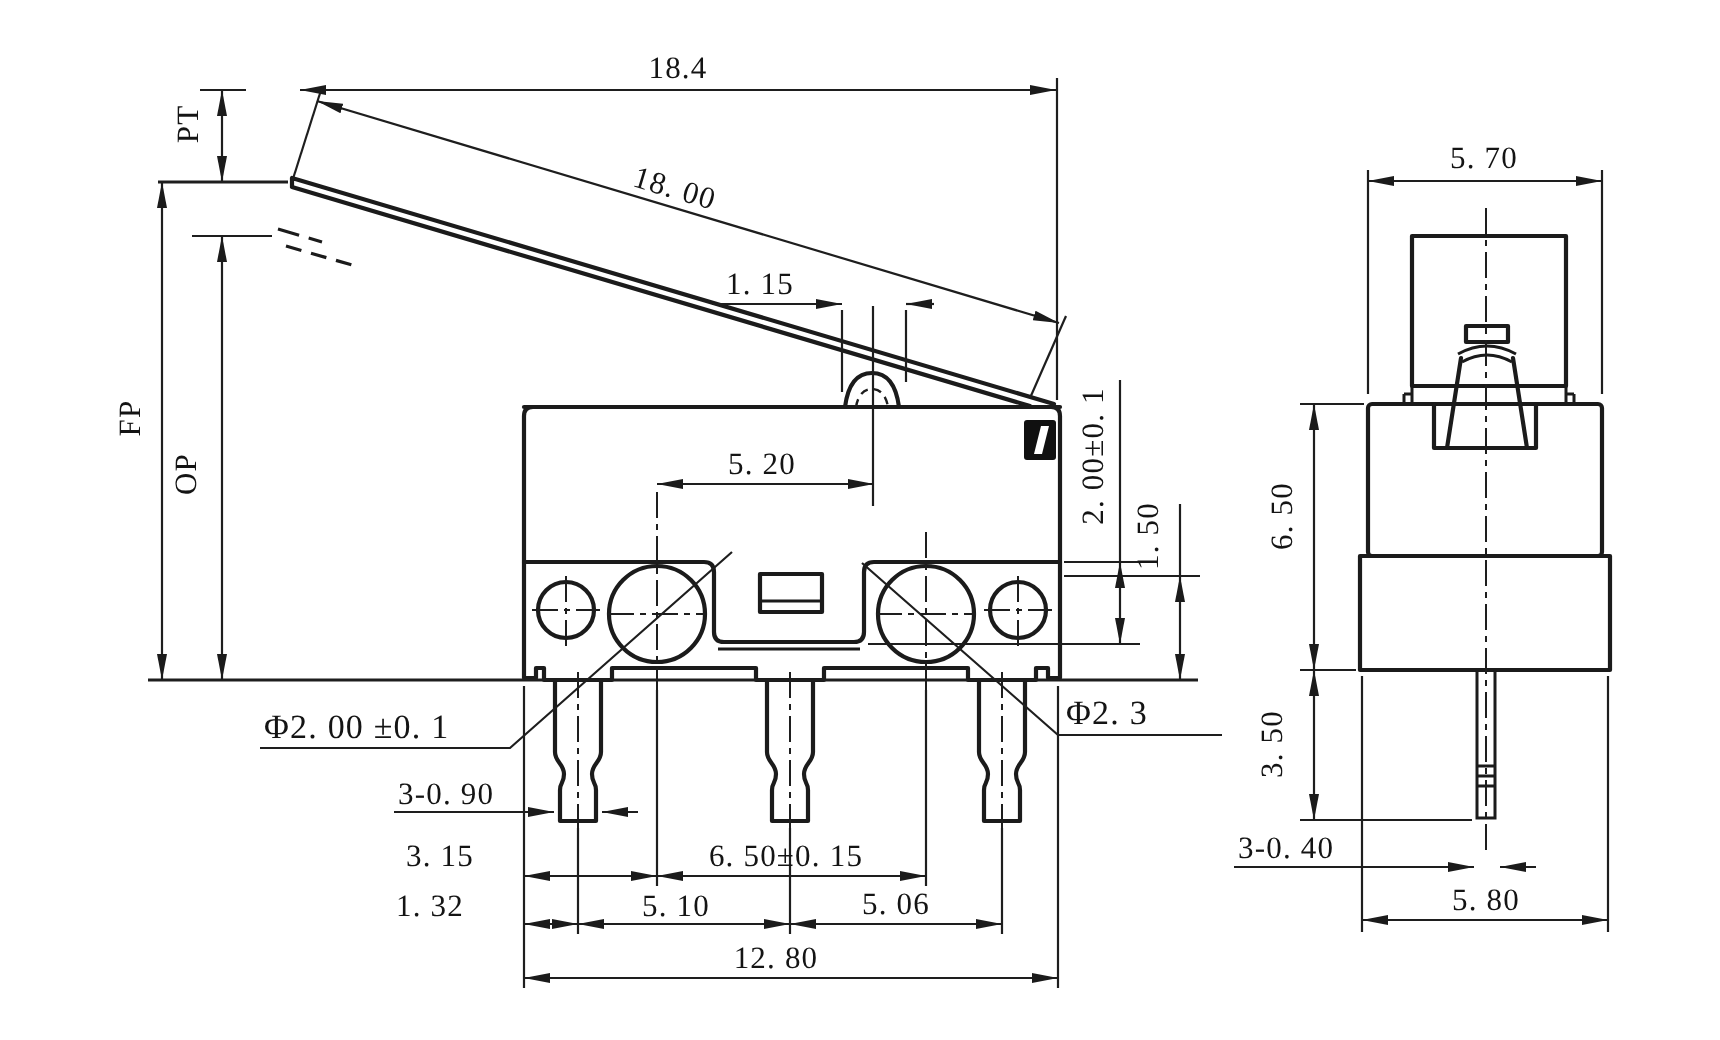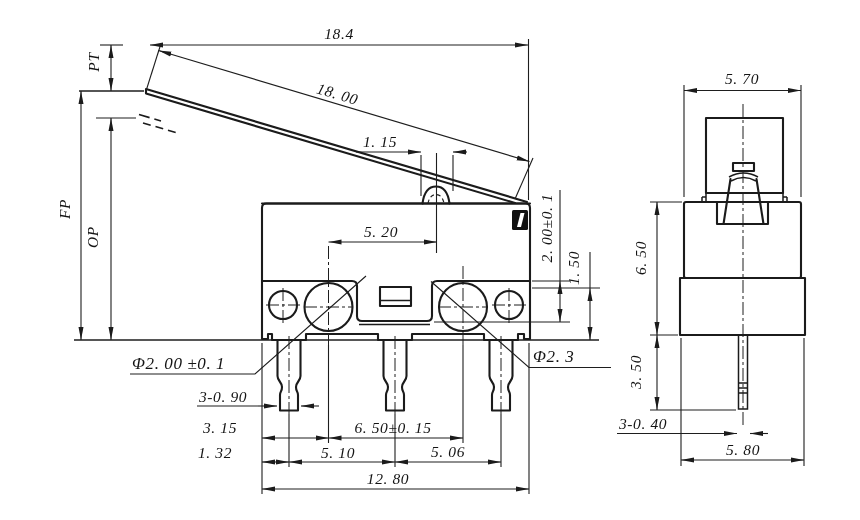--- a/index.html
+++ b/index.html
@@ -1,16 +1,16 @@
 <!DOCTYPE html>
 <html><head>
 <meta charset="utf-8">
 <style>
   html,body{margin:0;padding:0;background:#f6f6f6;}
-  .canvas{width:860px;height:520px;background:#ffffff;position:relative;overflow:hidden;font-style:italic;}
+  .canvas{width:860px;height:520px;background:#ffffff;position:relative;overflow:hidden;}
   svg{display:block;}
   text{font-family:"Liberation Serif","DejaVu Serif",serif;fill:#141414;font-size:15.5px;letter-spacing:0.6px;}
   text.big{font-size:17px;}
   .o{stroke:#1b1b1b;stroke-width:2.1;fill:none;stroke-linejoin:round;stroke-linecap:round;}
   .o2{stroke:#1b1b1b;stroke-width:1.5;fill:none;}
   .d{stroke:#1e1e1e;stroke-width:1.1;fill:none;}
   .d16{stroke:#1e1e1e;stroke-width:1.6;fill:none;}
   .cl{stroke:#1e1e1e;stroke-width:1;fill:none;stroke-dasharray:13 3 3 3;}
   .hid{stroke:#1e1e1e;stroke-width:1.2;fill:none;stroke-dasharray:4 3;}
   .ph{stroke:#1b1b1b;stroke-width:1.6;fill:none;}

